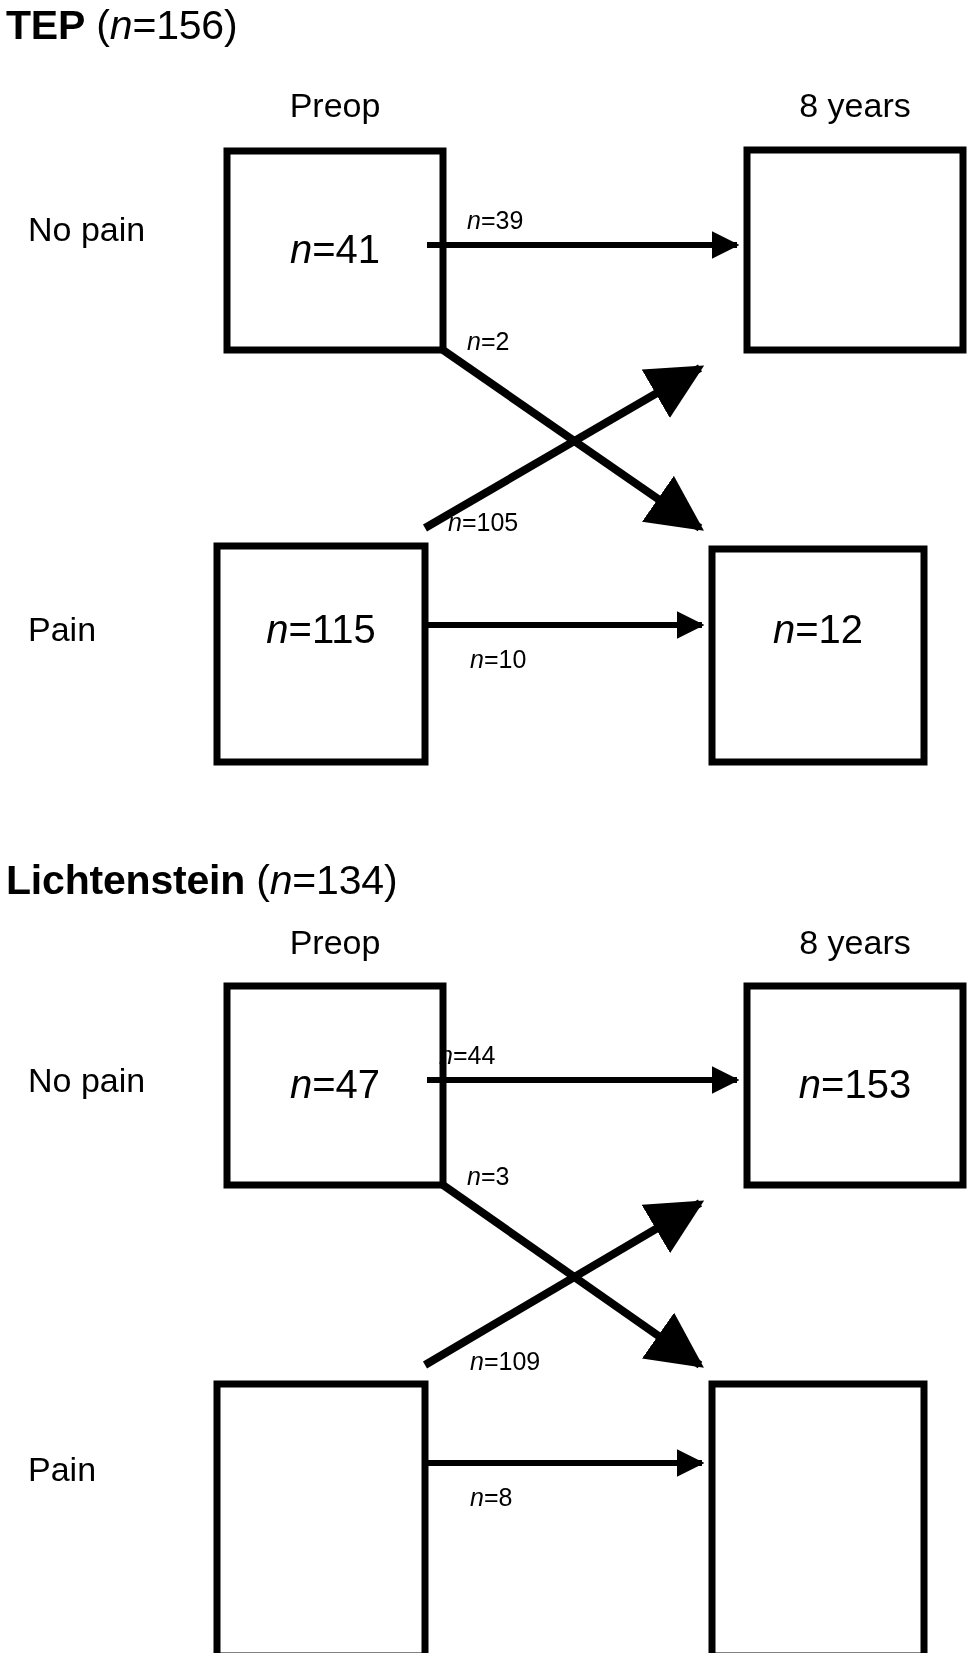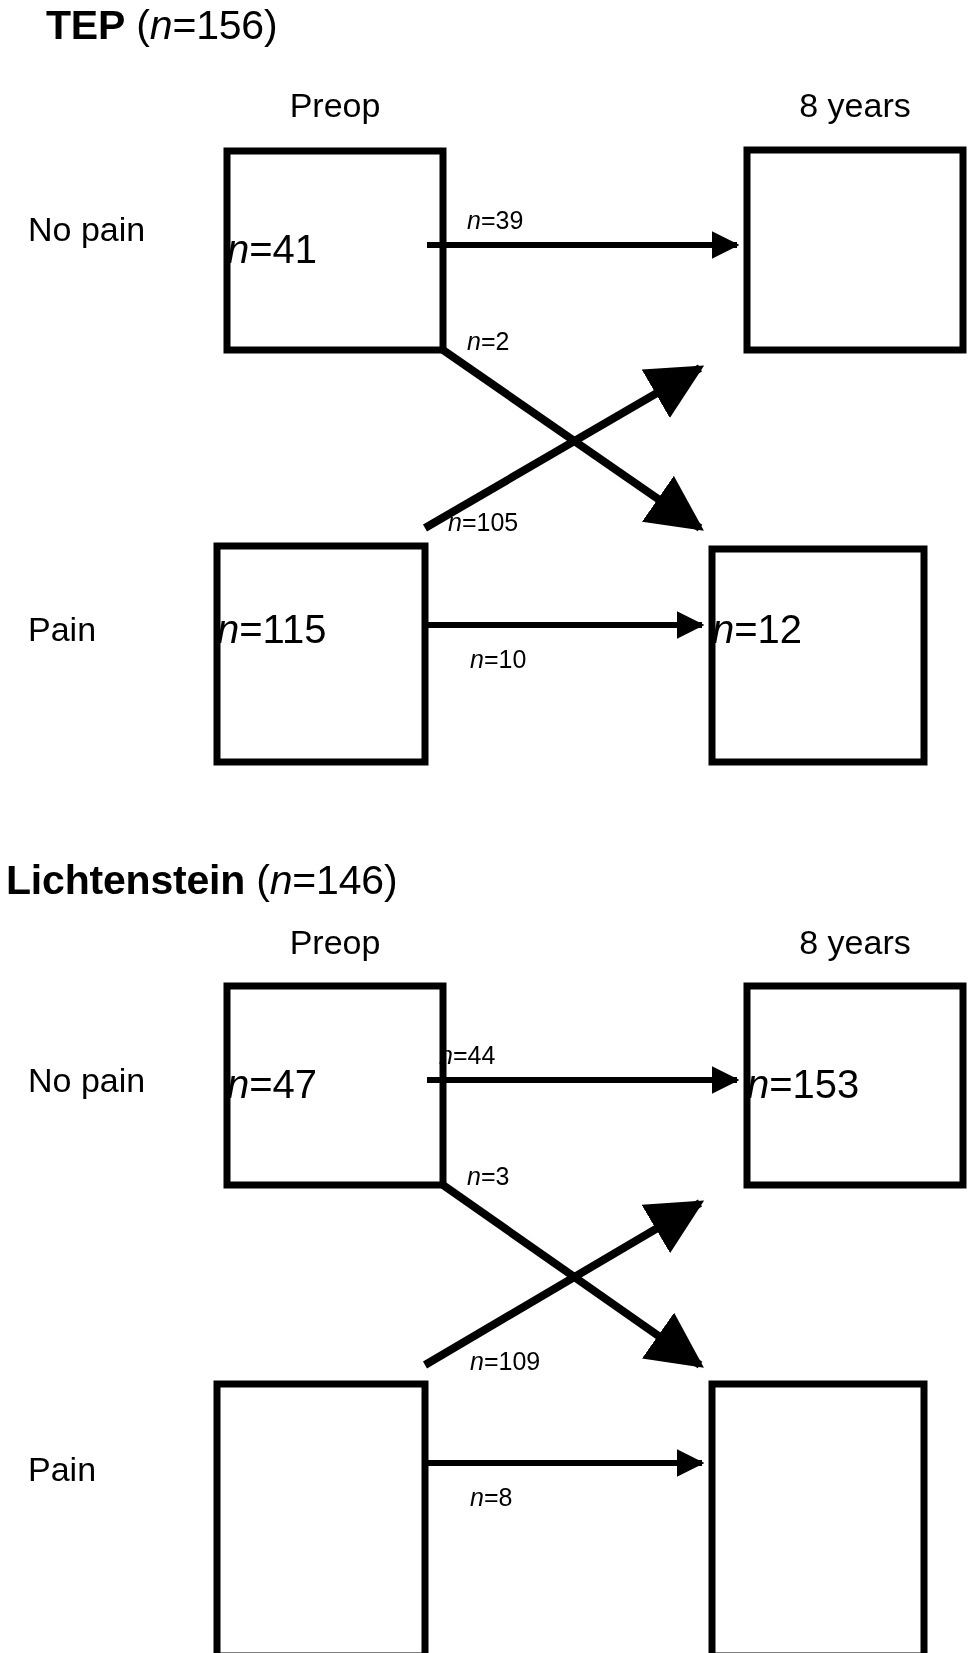--- a/index.html
+++ b/index.html
@@ -27,21 +27,21 @@
     position: absolute;
     left: 6px;
     font-size: 41px;
     line-height: 46px;
     white-space: nowrap;
     letter-spacing: -0.2px;
   }
   .panel-title .strong { font-weight: bold; }
   .panel-title .ital { font-style: italic; }
 
-  #title-tep { top: 2px; margin-left: 40px; }
+  #title-tep { top: 2px; }
   #title-lich { top: 2px; }
 
   .diagram-svg {
     position: absolute;
     left: 0;
     top: 0;
   }
 
   .colhead {
     position: absolute;
@@ -55,20 +55,21 @@
     font-size: 34px;
     line-height: 38px;
     white-space: nowrap;
     text-align: left;
   }
   .boxval {
     position: absolute;
     font-size: 40px;
     line-height: 44px;
     white-space: nowrap;
+    text-align: center;
   }
   .edgelabel {
     position: absolute;
     font-size: 25px;
     line-height: 28px;
     white-space: nowrap;
   }
   .ital { font-style: italic; }
 </style>
 </head>
@@ -123,21 +124,21 @@
 
   <div class="edgelabel" style="left:448px; top:508px;"><span class="ital">n</span><span>=105</span></div>
 
   <div class="edgelabel" style="left:470px; top:645px;"><span class="ital">n</span><span>=10</span></div>
 
 </div>
 
 <div class="panel" id="panel-lich">
 
   <div class="panel-title" id="title-lich">
-    <span class="strong">Lichtenstein</span><span> (</span><span class="ital">n</span><span>=146)</span>
+    <span class="strong">Lichtenstein</span><span> (</span><span class="ital">n</span><span>=134)</span>
   </div>
 
   <div class="colhead" style="left:224px; top:68px; width:222px;">Preop</div>
   <div class="colhead" style="left:744px; top:68px; width:222px;">8 years</div>
 
   <div class="rowlabel" style="left:28px; top:206px; width:190px;">No pain</div>
   <div class="rowlabel" style="left:28px; top:595px; width:190px;">Pain</div>
 
   <svg class="diagram-svg" width="969" height="798" viewBox="0 0 969 798">
     <defs>

